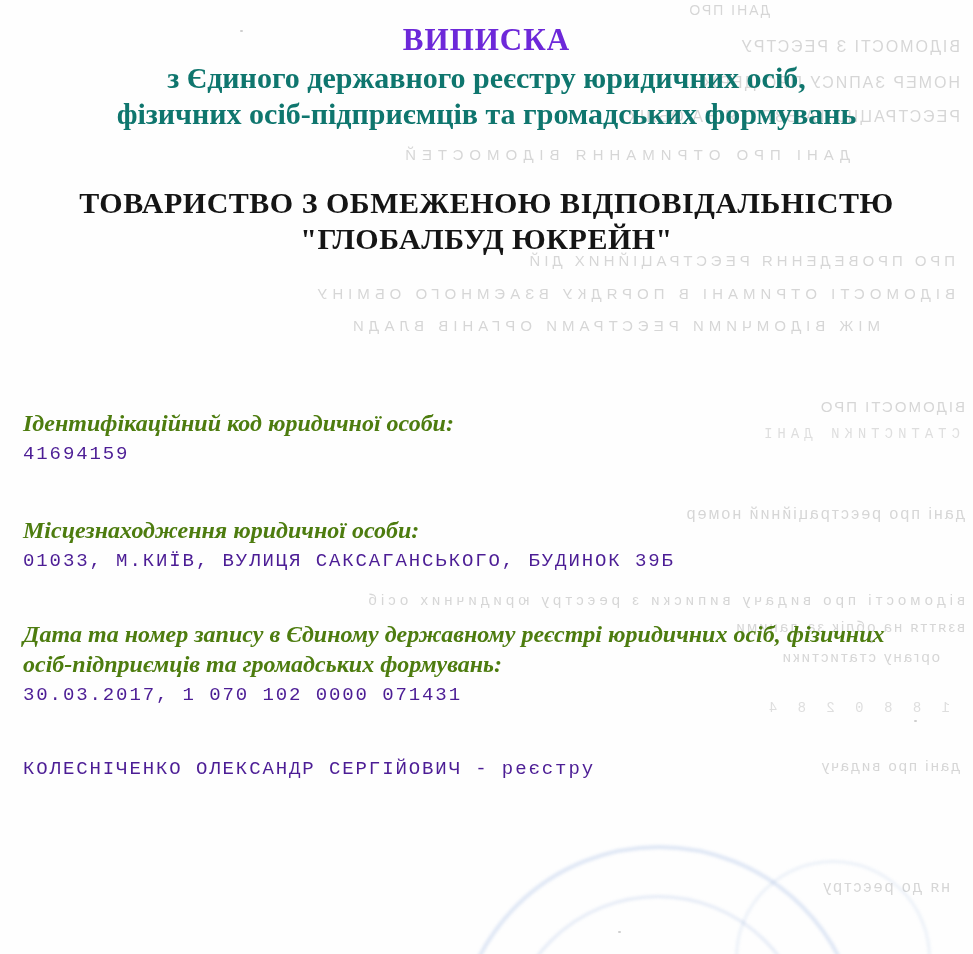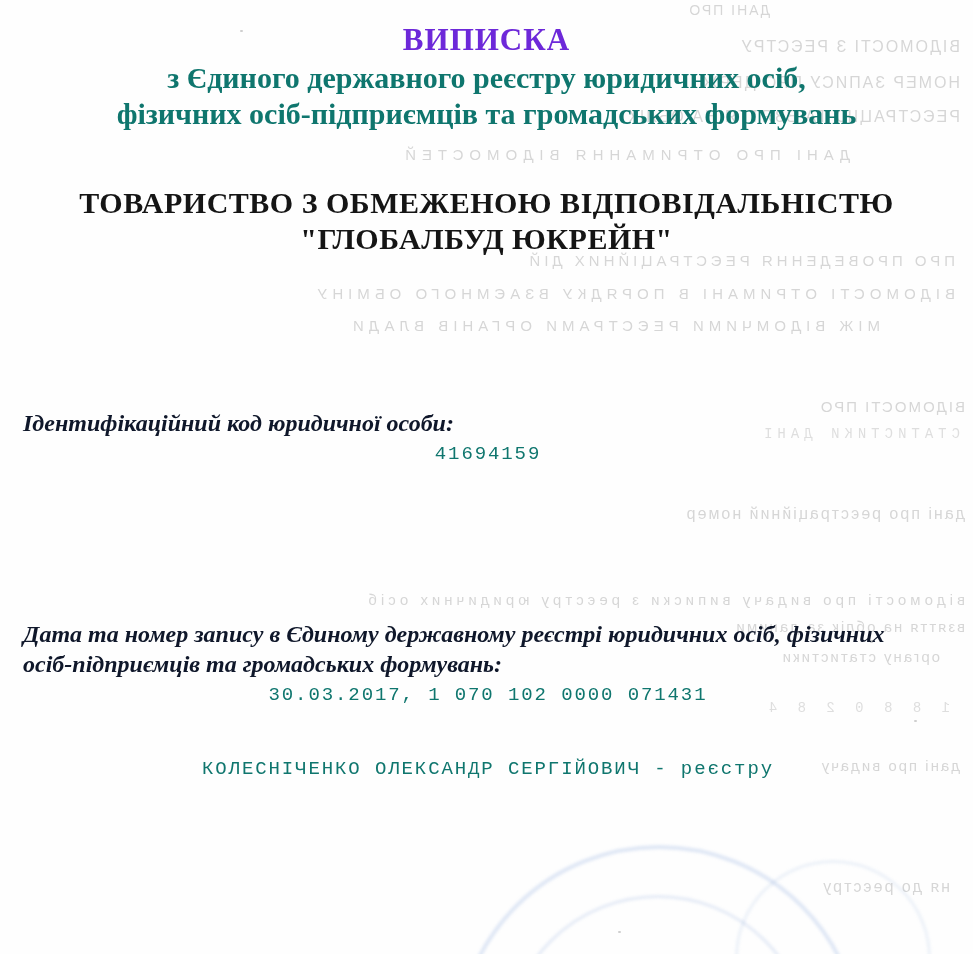--- a/index.html
+++ b/index.html
@@ -61,30 +61,29 @@
     left: 23px;
     width: 930px;
   }
   .section-label {
     font-family: "Liberation Serif", serif;
     font-style: italic;
     font-weight: bold;
     font-size: 24px;
     line-height: 30px;
     white-space: pre-line;
-    color: #0f172a;
+    color: #4d7c0f;
   }
   .section-value {
     margin-top: 5px;
     font-family: "Liberation Mono", monospace;
     font-size: 19px;
     letter-spacing: 1.9px;
-    color: #0f766e;
+    color: #4c1d95;
     white-space: nowrap;
-    text-align: center;
   }
   .sec-1 { top: 408px; }
   .sec-2 { top: 515px; }
   .sec-3 { top: 619px; }
   .sec-4 { top: 753px; }
 
   
   .bleed {
     position: absolute;
     transform: scaleX(-1);
@@ -194,20 +193,24 @@
   <div class="doc-subtitle">з Єдиного державного реєстру юридичних осіб,
 фізичних осіб-підприємців та громадських формувань</div>
   <div class="company-name">ТОВАРИСТВО З ОБМЕЖЕНОЮ ВІДПОВІДАЛЬНІСТЮ
 "ГЛОБАЛБУД ЮКРЕЙН"</div>
 
   <div class="section sec-1">
     <div class="section-label">Ідентифікаційний код юридичної особи:</div>
     <div class="section-value">41694159</div>
   </div>
 
+  <div class="section sec-2">
+    <div class="section-label">Місцезнаходження юридичної особи:</div>
+    <div class="section-value">01033, М.КИЇВ, ВУЛИЦЯ САКСАГАНСЬКОГО, БУДИНОК 39Б</div>
+  </div>
 
   <div class="section sec-3">
     <div class="section-label">Дата та номер запису в Єдиному державному реєстрі юридичних осіб, фізичних
 осіб-підприємців та громадських формувань:</div>
     <div class="section-value">30.03.2017, 1 070 102 0000 071431</div>
   </div>
 
   <div class="section sec-4">
     <div class="section-value">КОЛЕСНІЧЕНКО ОЛЕКСАНДР СЕРГІЙОВИЧ - реєстру</div>
   </div>

